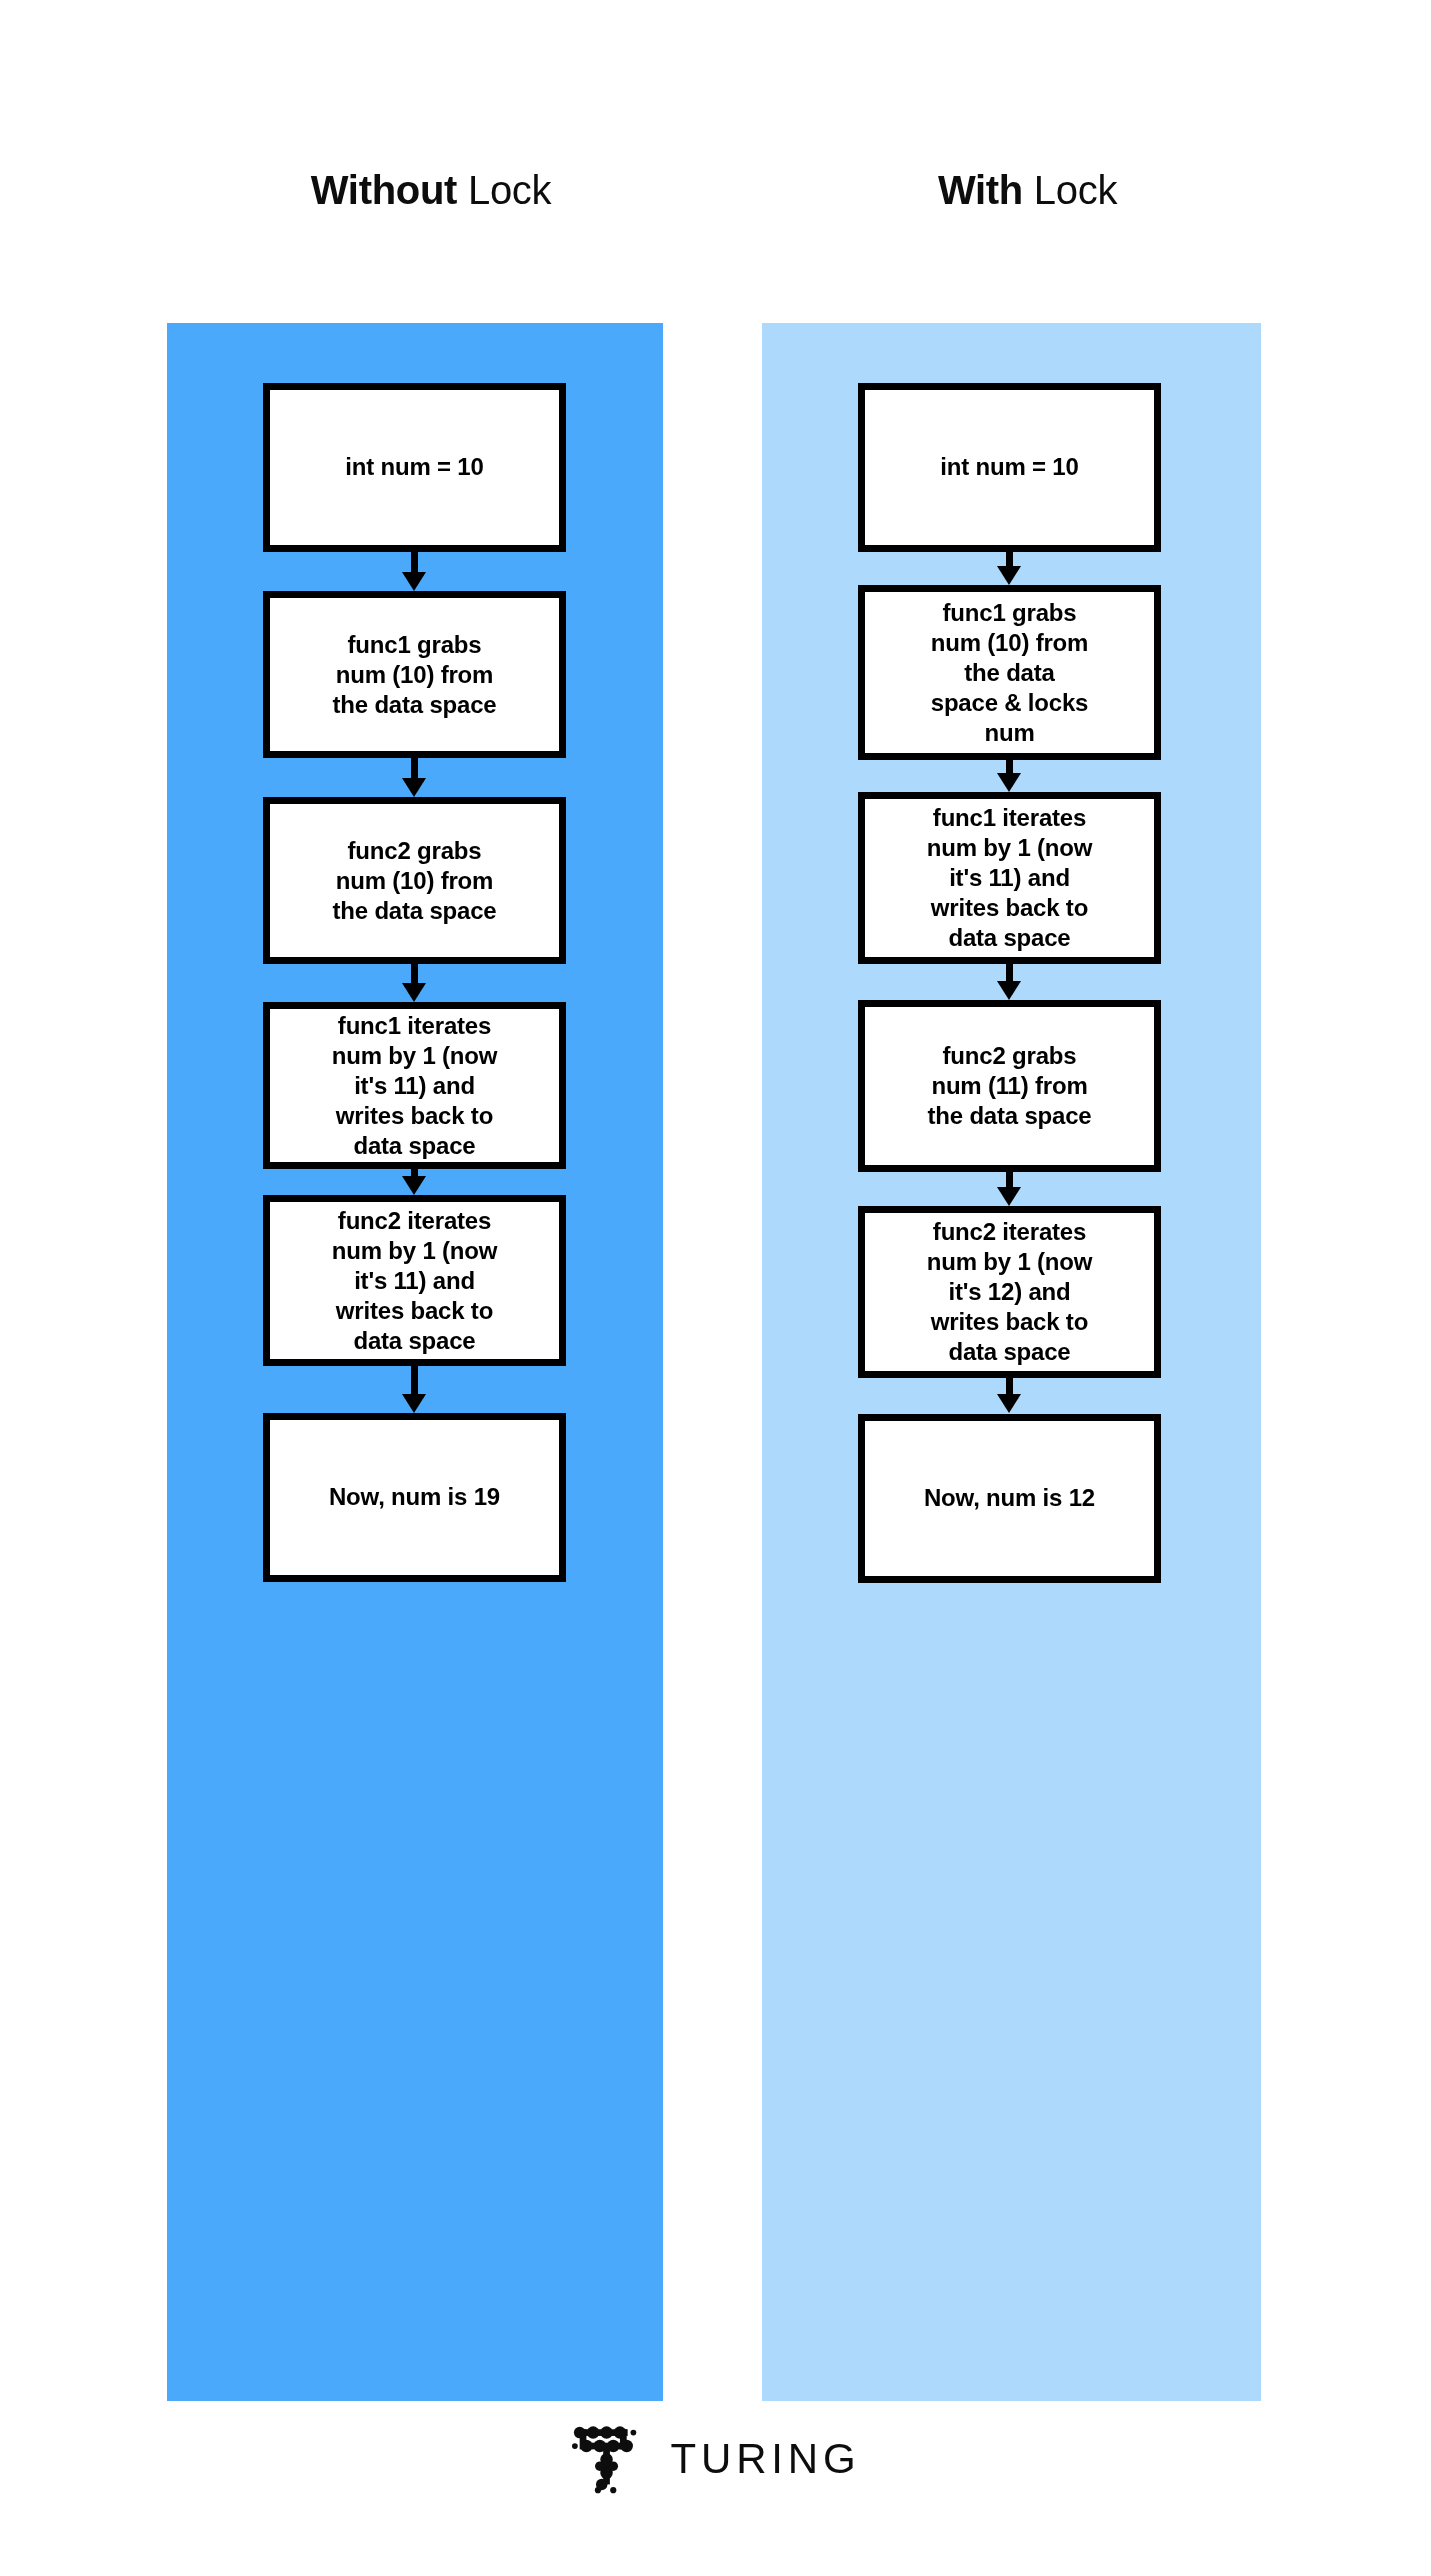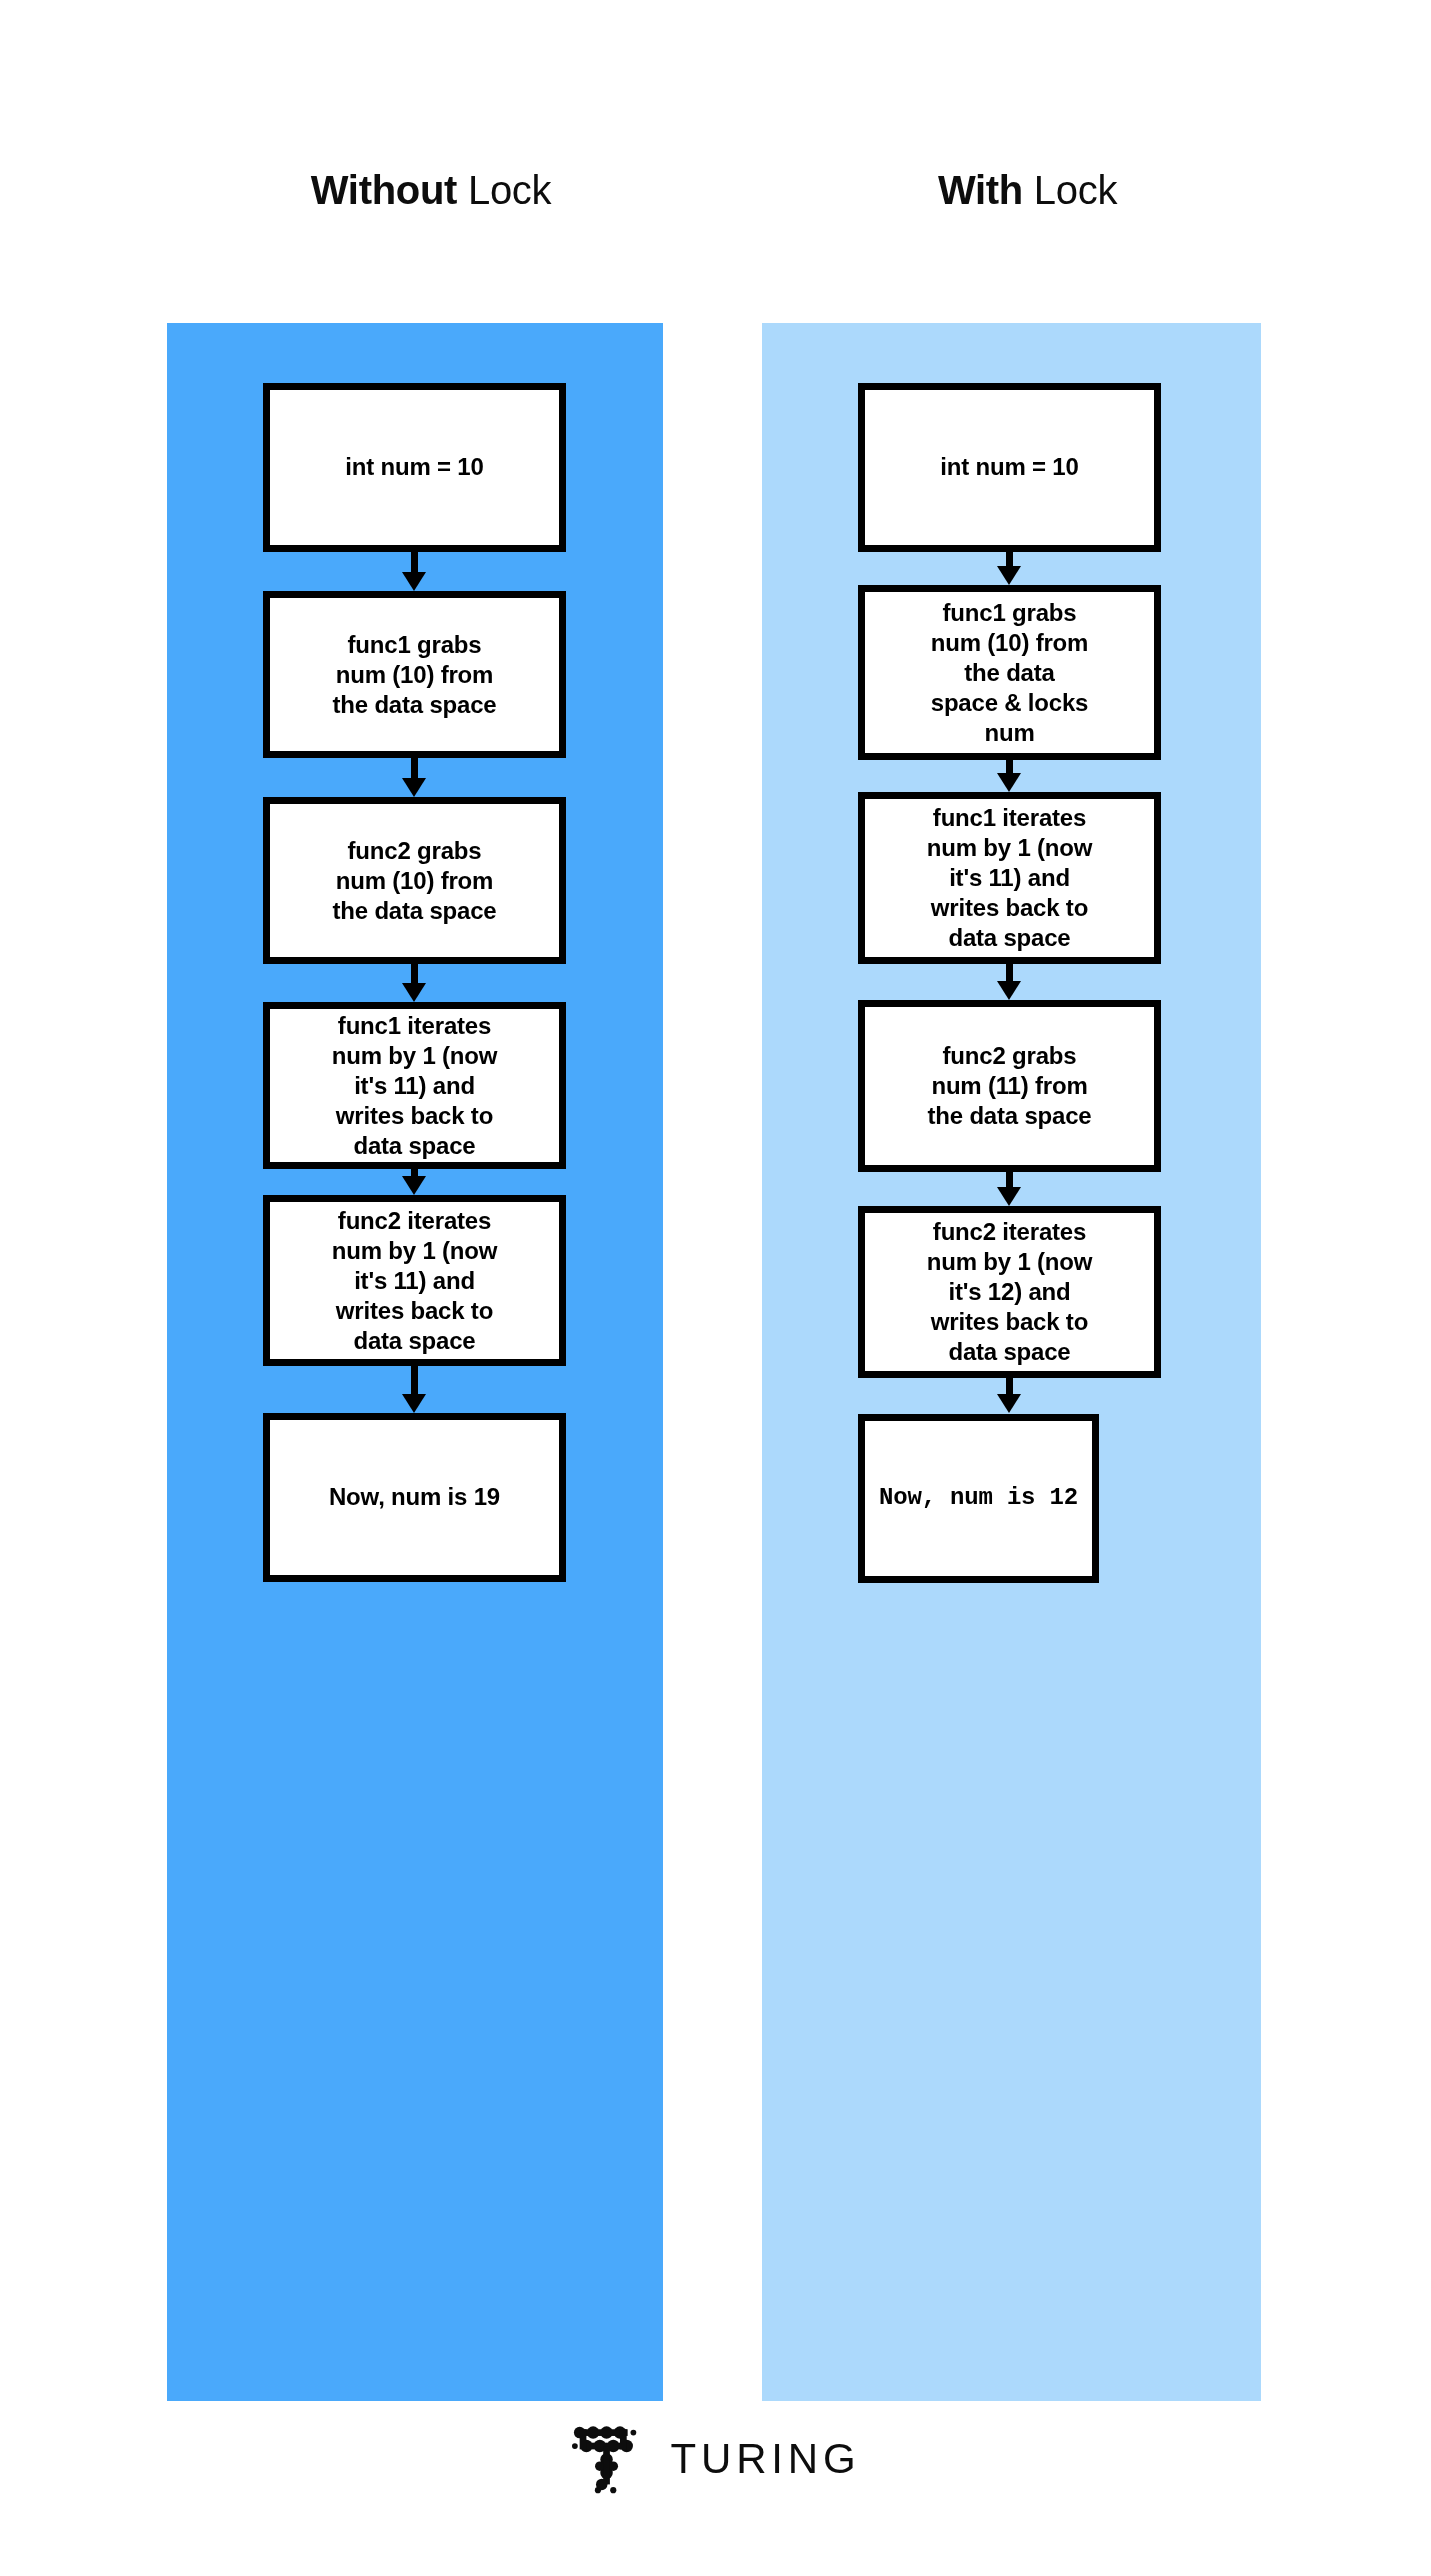--- a/index.html
+++ b/index.html
@@ -96,21 +96,21 @@
   .c1-n3 { left: 96px; top: 679px;  width: 303px; height: 167px; }
   .c1-n4 { left: 96px; top: 872px;  width: 303px; height: 171px; }
   .c1-n5 { left: 96px; top: 1090px; width: 303px; height: 169px; }
 
   
   .c2-n0 { left: 96px; top: 60px;   width: 303px; height: 169px; }
   .c2-n1 { left: 96px; top: 262px;  width: 303px; height: 175px; }
   .c2-n2 { left: 96px; top: 469px;  width: 303px; height: 172px; }
   .c2-n3 { left: 96px; top: 677px;  width: 303px; height: 172px; }
   .c2-n4 { left: 96px; top: 883px;  width: 303px; height: 172px; }
-  .c2-n5 { left: 96px; top: 1091px; width: 241px; height: 169px; font-family: Liberation Mono, monospace; }
+  .c2-n5 { left: 96px; top: 1091px; width: 303px; height: 169px; }
 
   
   .arrow {
     position: absolute;
     left: 240px;
     width: 15.3px;
   }
   .arrow .shaft {
     position: absolute;
     left: 3.8px;

